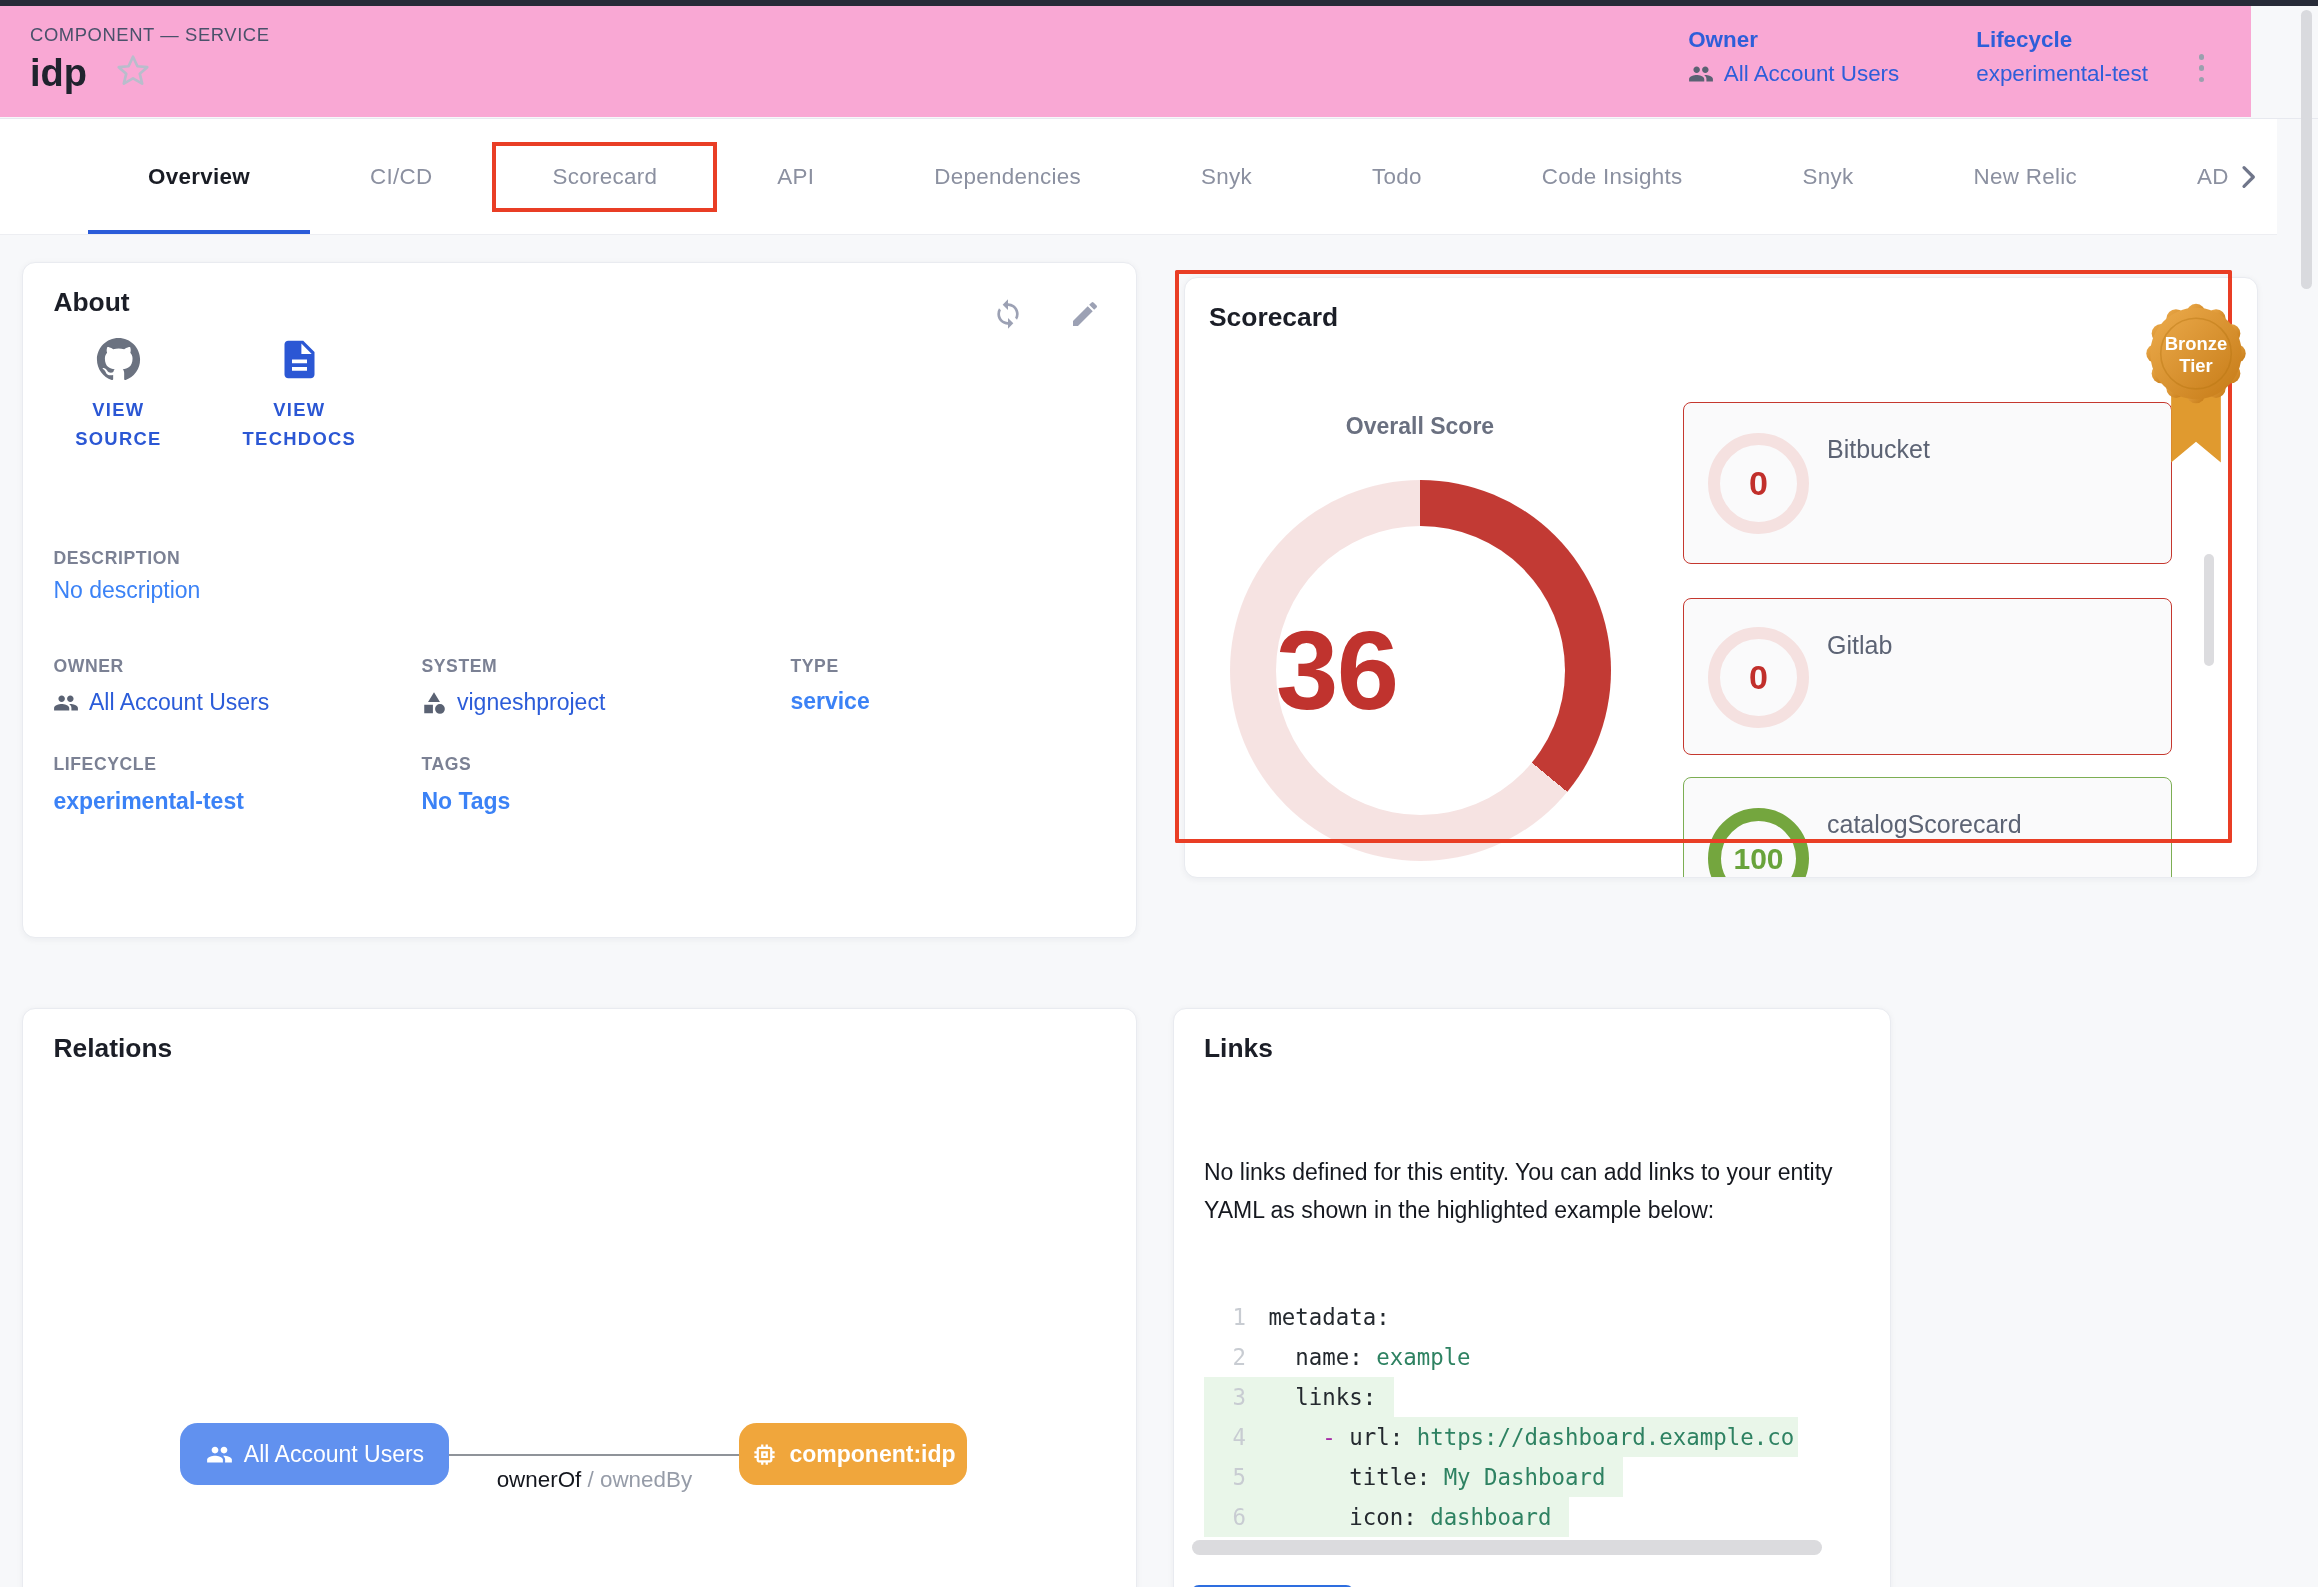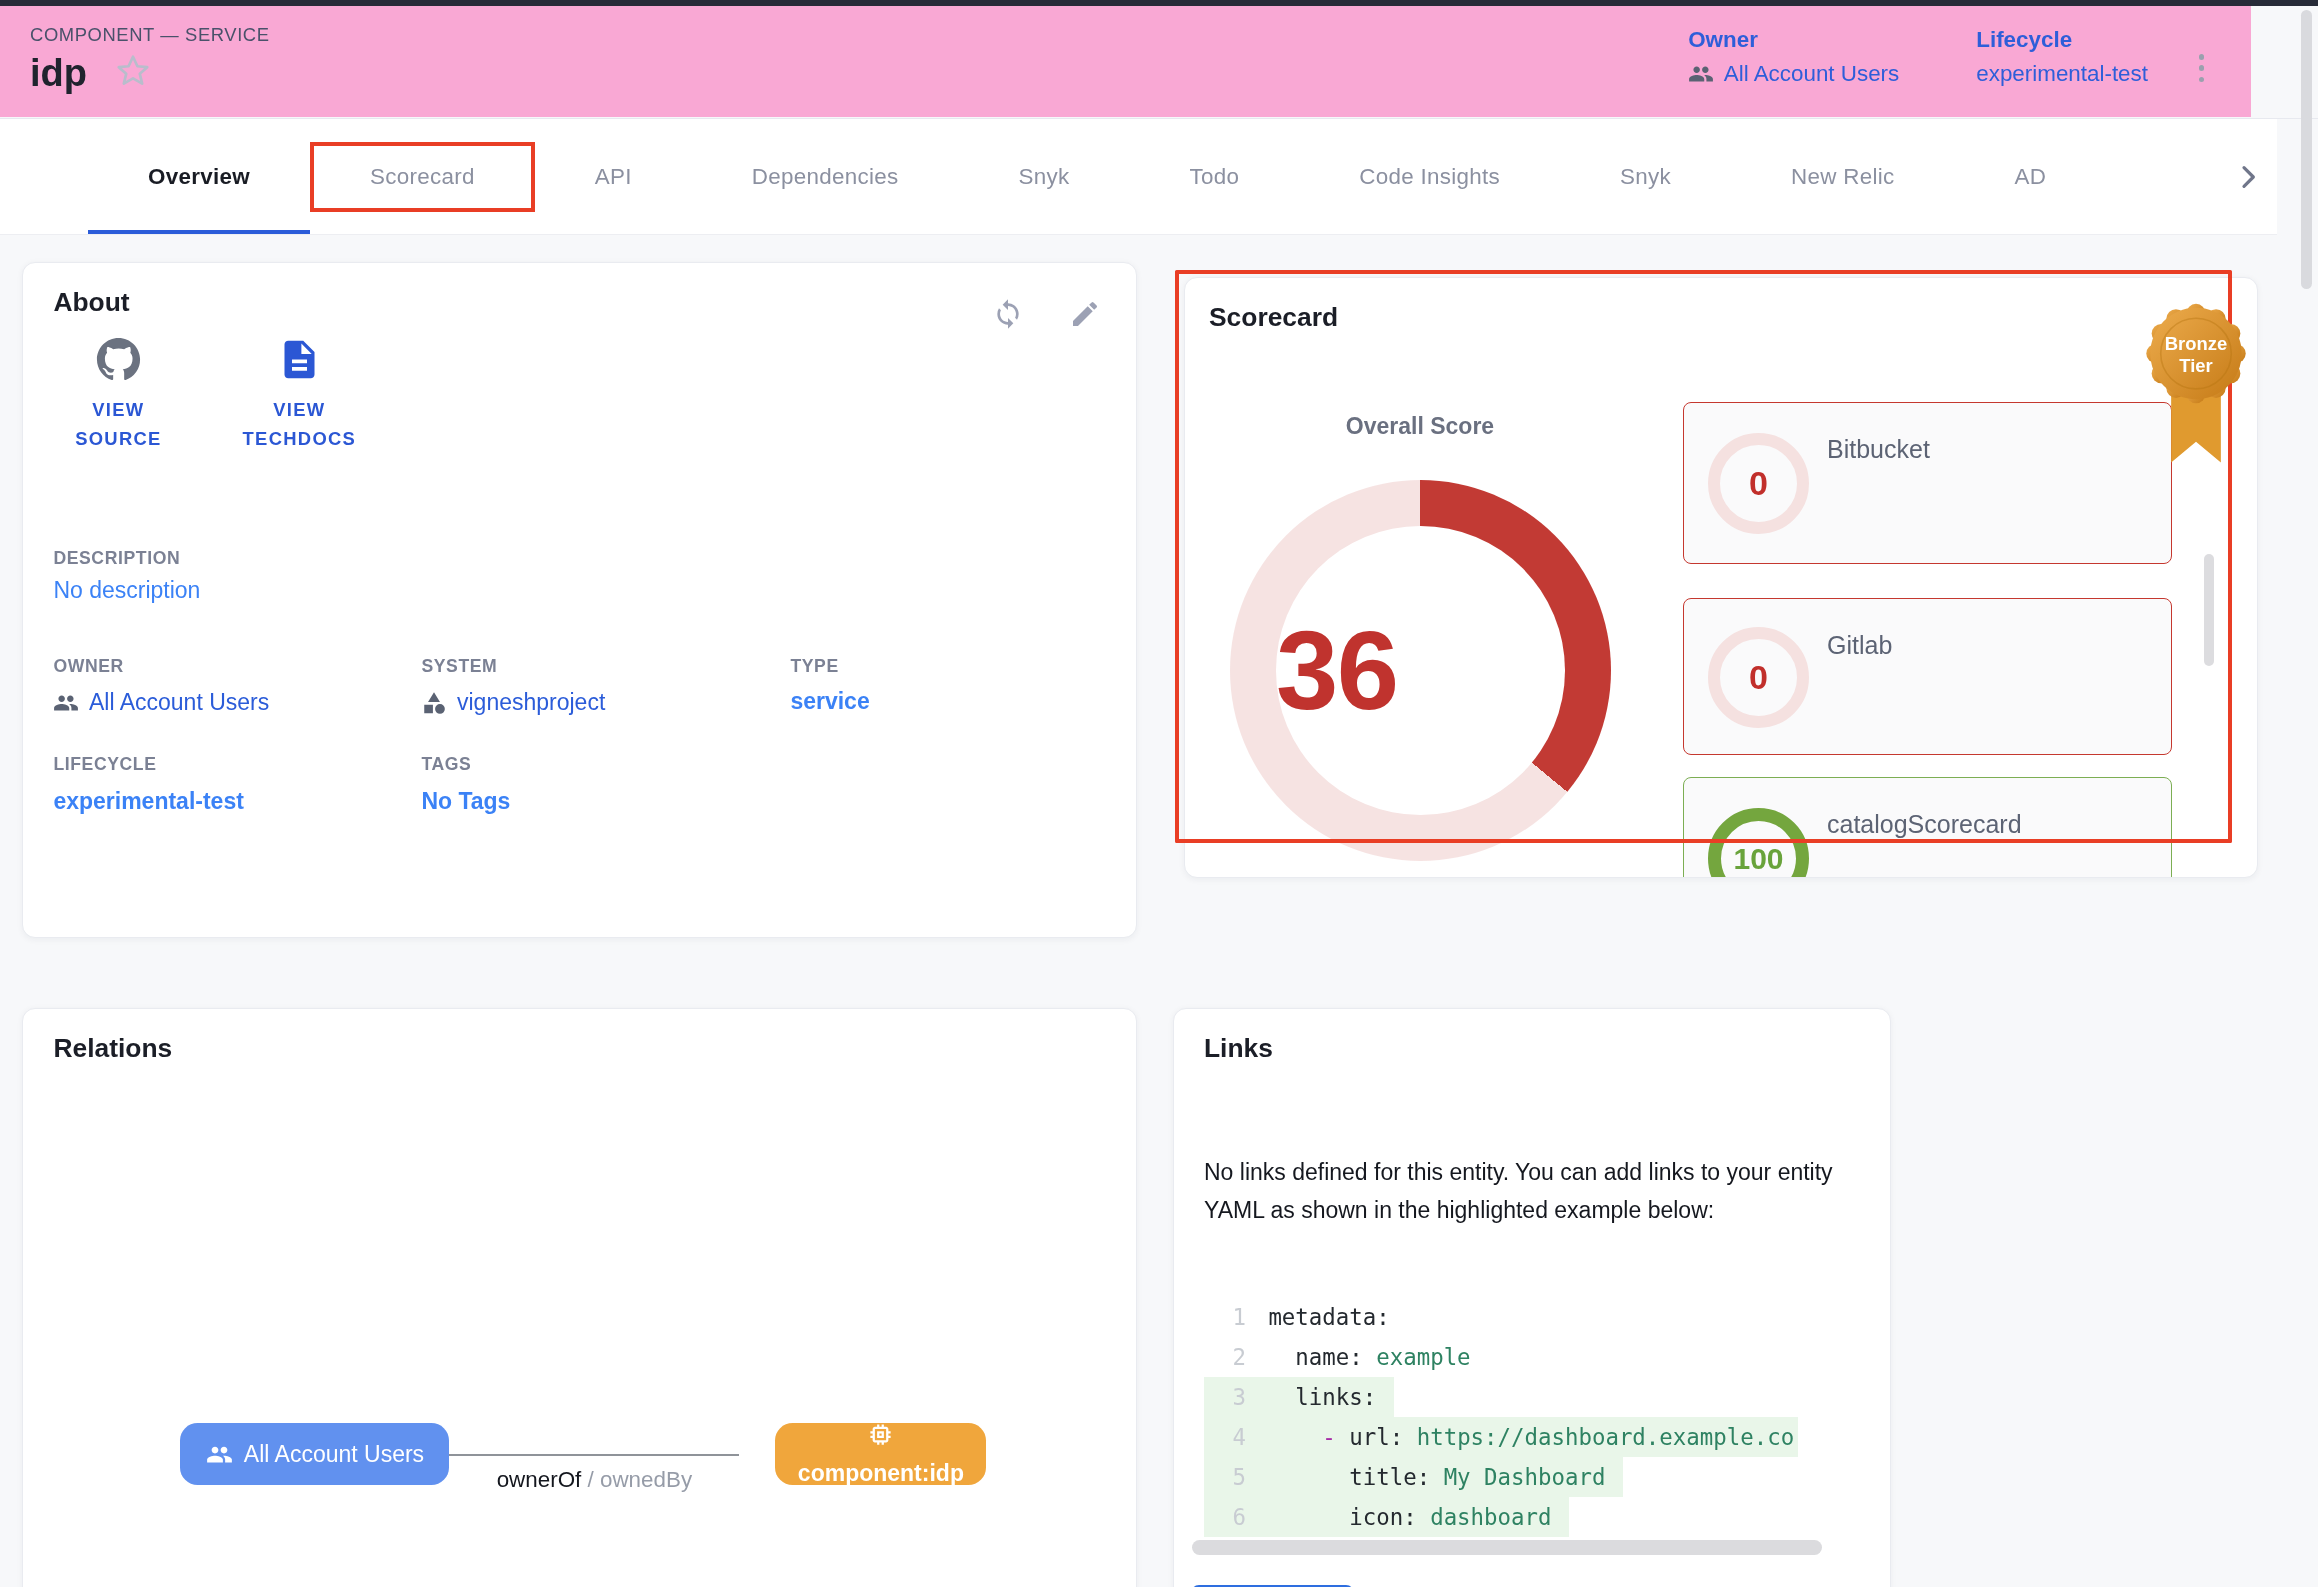--- a/index.html
+++ b/index.html
@@ -71,21 +71,21 @@
   .mini-score.green { font-size:30px; color:#69A33B; }
   .mini-label { position:absolute; left:143px; top:32px; font-size:25px; color:#5C6374; }
   .list-thumb { position:absolute; left:1019px; top:276px; width:10.4px; height:112px; border-radius:5.6px; background:#DCDCDF; cursor:pointer; }
   .badge { position:absolute; left:950px; top:4.8px; width:122px; height:186px; z-index:7; }
   
   .relations-card { left:22.4px; top:773px; width:1115px; height:641px; overflow:hidden; }
   .rel-edge { position:absolute; left:426px; top:445px; width:290px; height:2.4px; background:#8F9399; }
   .rel-node { position:absolute; top:414px; height:62px; border-radius:17.6px; display:flex; align-items:center; justify-content:center; gap:11.2px; color:#fff; font-size:23px; cursor:pointer; }
   .rel-node .micon { width:27px; height:27px; color:#fff; flex:none; }
   .rel-node.blue { left:157px; width:269px; background:#6191EF; }
-  .rel-node.orange { left:752px; width:211px; background:#F0A63C; font-weight:bold;flex-direction:column; }
+  .rel-node.orange { left:716px; width:228px; background:#F0A63C; font-weight:bold; }
   .rel-edge-label { position:absolute; left:411px; top:458px; width:320px; text-align:center; font-size:22.4px; }
   .rel-edge-label .dark { color:#14171E; }
   .rel-edge-label .dim { color:#969CA8; }
   
   .links-card { left:1173px; top:773px; width:718px; height:641px; overflow:hidden; }
   .links-empty { position:absolute; left:30px; top:144px; width:655px; font-size:23px; line-height:38px; color:#15181F; }
   .code-block { position:absolute; left:30px; top:288px; width:594px; height:242px; overflow:hidden;
                 font-family:"DejaVu Sans Mono", monospace; font-size:22.4px; }
   .code-line { display:flex; width:fit-content; height:40px; line-height:40px; padding-right:17.6px; white-space:pre; }
   .code-line.hl { background:#E9F6E9; }
@@ -137,20 +137,23 @@
       <i></i>
       <i></i>
     </div>
 </div>
 <div class="hdr-divider"></div>
 
 <div class="tabbar">
   <ul class="tab-list">
       <li class="tab active">
         <span>Overview</span>
+      </li>
+      <li class="tab">
+        <span>CI/CD</span>
       </li>
       <li class="tab">
         <span>Scorecard</span>
         <div class="tab-annotation"></div>
       </li>
       <li class="tab">
         <span>API</span>
       </li>
       <li class="tab">
         <span>Dependencies</span>

